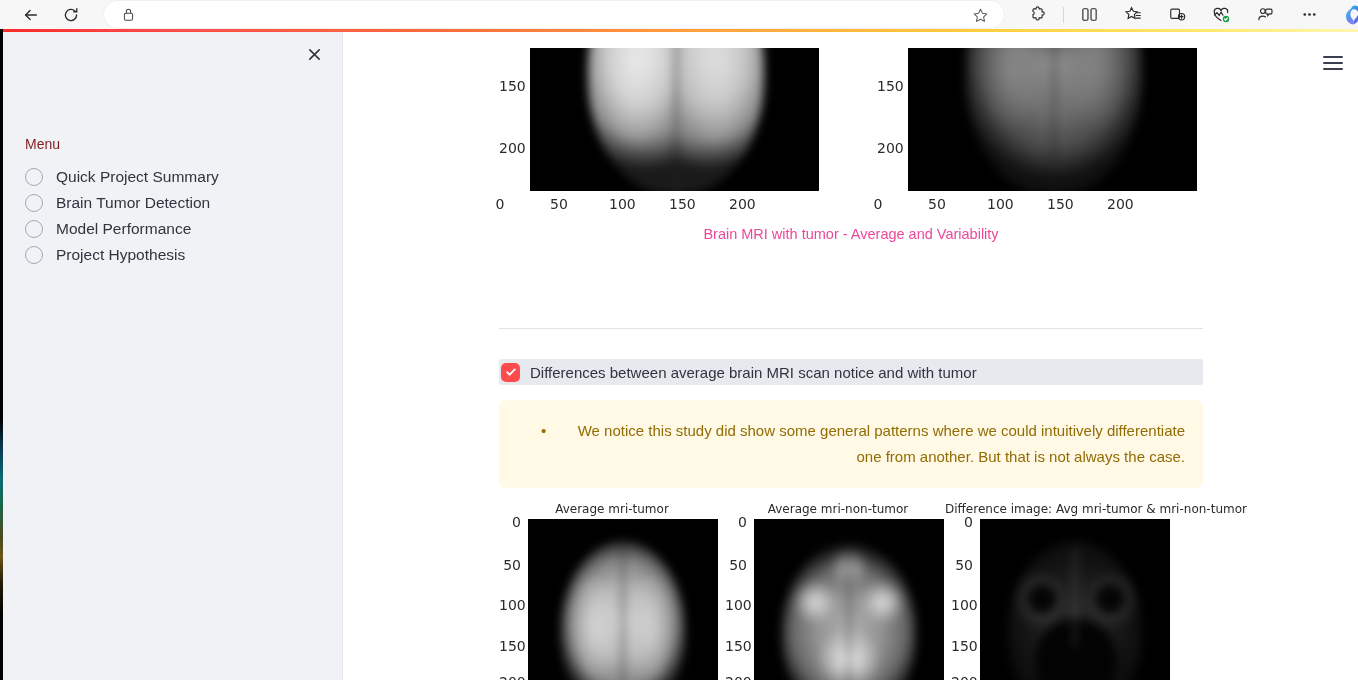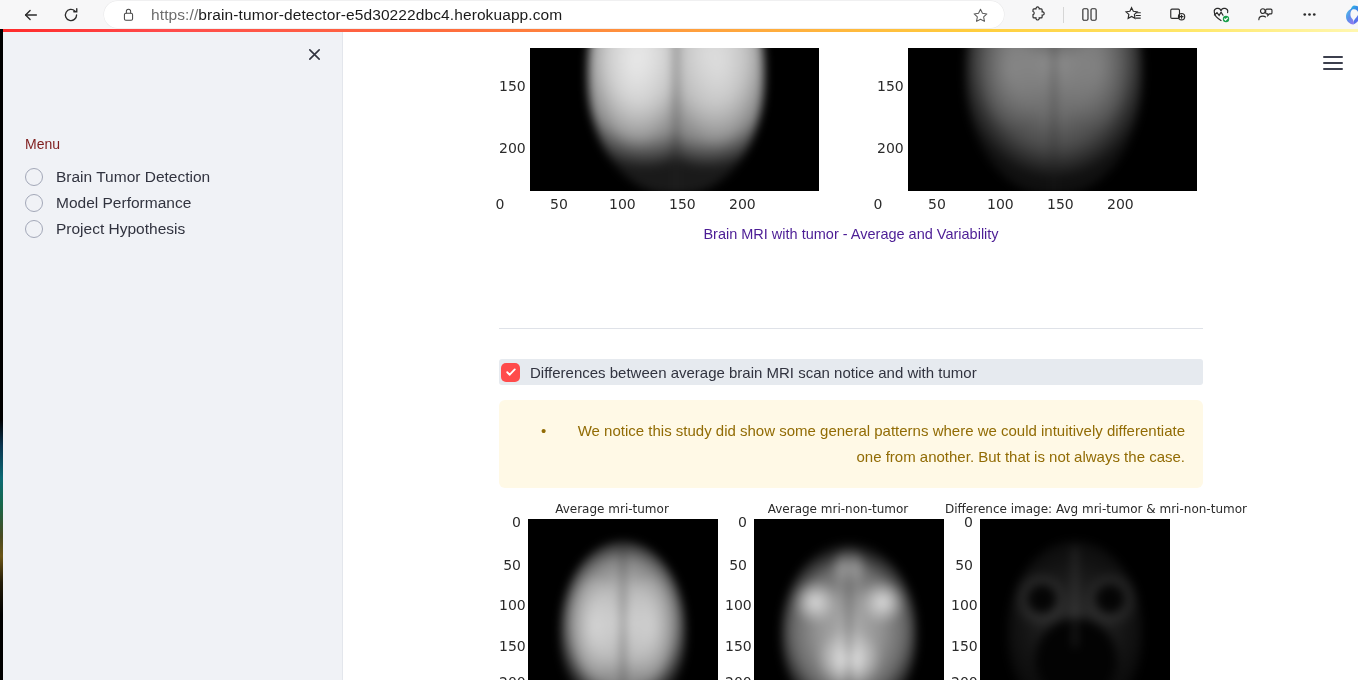--- a/index.html
+++ b/index.html
@@ -188,21 +188,21 @@
     position: absolute; width: 2px;
     background: rgba(40,40,40,0.85);
     filter: blur(1px);
   }
   .lobe { position: absolute; border-radius: 50%; }
 
   #figure1-caption {
     position: absolute; left: 0; top: 182px;
     width: 704px;
     text-align: center;
-    font-size: 14.5px; color: #4c1d95;
+    font-size: 14.5px; color: #ec4899;
   }
 
   #section-divider {
     position: absolute; left: 0; top: 296px;
     width: 704px; height: 1px; background: #dfe2e8;
   }
 
   
   #checkbox-row {
     position: absolute; left: 0; top: 327px;
@@ -272,23 +272,20 @@
       <path d="M16.4 3.1v3.3h-3.3"></path>
     </svg>
   </div>
 
   <div id="address-bar">
     <span id="site-info-icon">
       <svg width="13" height="15" viewBox="0 0 14 16" fill="none" stroke="currentColor" stroke-width="1.1">
         <rect x="2.6" y="6.6" width="8.8" height="7.6" rx="1.6"></rect>
         <path d="M4.7 6.6V4.6a2.3 2.3 0 0 1 4.6 0v2"></path>
       </svg>
-    </span>
-    <span id="url-text">
-      <span class="scheme">https://</span><span class="host">brain-tumor-detector-e5d30222dbc4.herokuapp.com</span>
     </span>
     <span id="favorite-star-button">
       <svg width="17" height="17" viewBox="0 0 20 20" fill="none" stroke="#5a5a5a" stroke-width="1.2" stroke-linejoin="round">
         <path d="M10 2.6l2.3 4.8 5.2.7-3.8 3.6.95 5.2L10 14.4l-4.65 2.5.95-5.2L2.5 8.1l5.2-.7z"></path>
       </svg>
     </span>
   </div>
 
   <div id="toolbar-icons">
     <div class="tb-icon">
@@ -363,20 +360,24 @@
     <div id="sidebar-close-button">
       <svg width="15" height="15" viewBox="0 0 16 16" fill="none" stroke="currentColor" stroke-width="1.7" stroke-linecap="round">
         <path d="M3 3l10 10M13 3L3 13"></path>
       </svg>
     </div>
 
     <div id="sidebar-menu-label">Menu</div>
 
     <div id="radio-group">
 
+      <div class="radio-item">
+        <span class="radio-mark"></span>
+        <span class="radio-label">Quick Project Summary</span>
+      </div>
 
 
       <div class="radio-item">
         <span class="radio-mark"></span>
         <span class="radio-label">Brain Tumor Detection</span>
       </div>
 
       <div class="radio-item">
         <span class="radio-mark"></span>
         <span class="radio-label">Model Performance</span>

